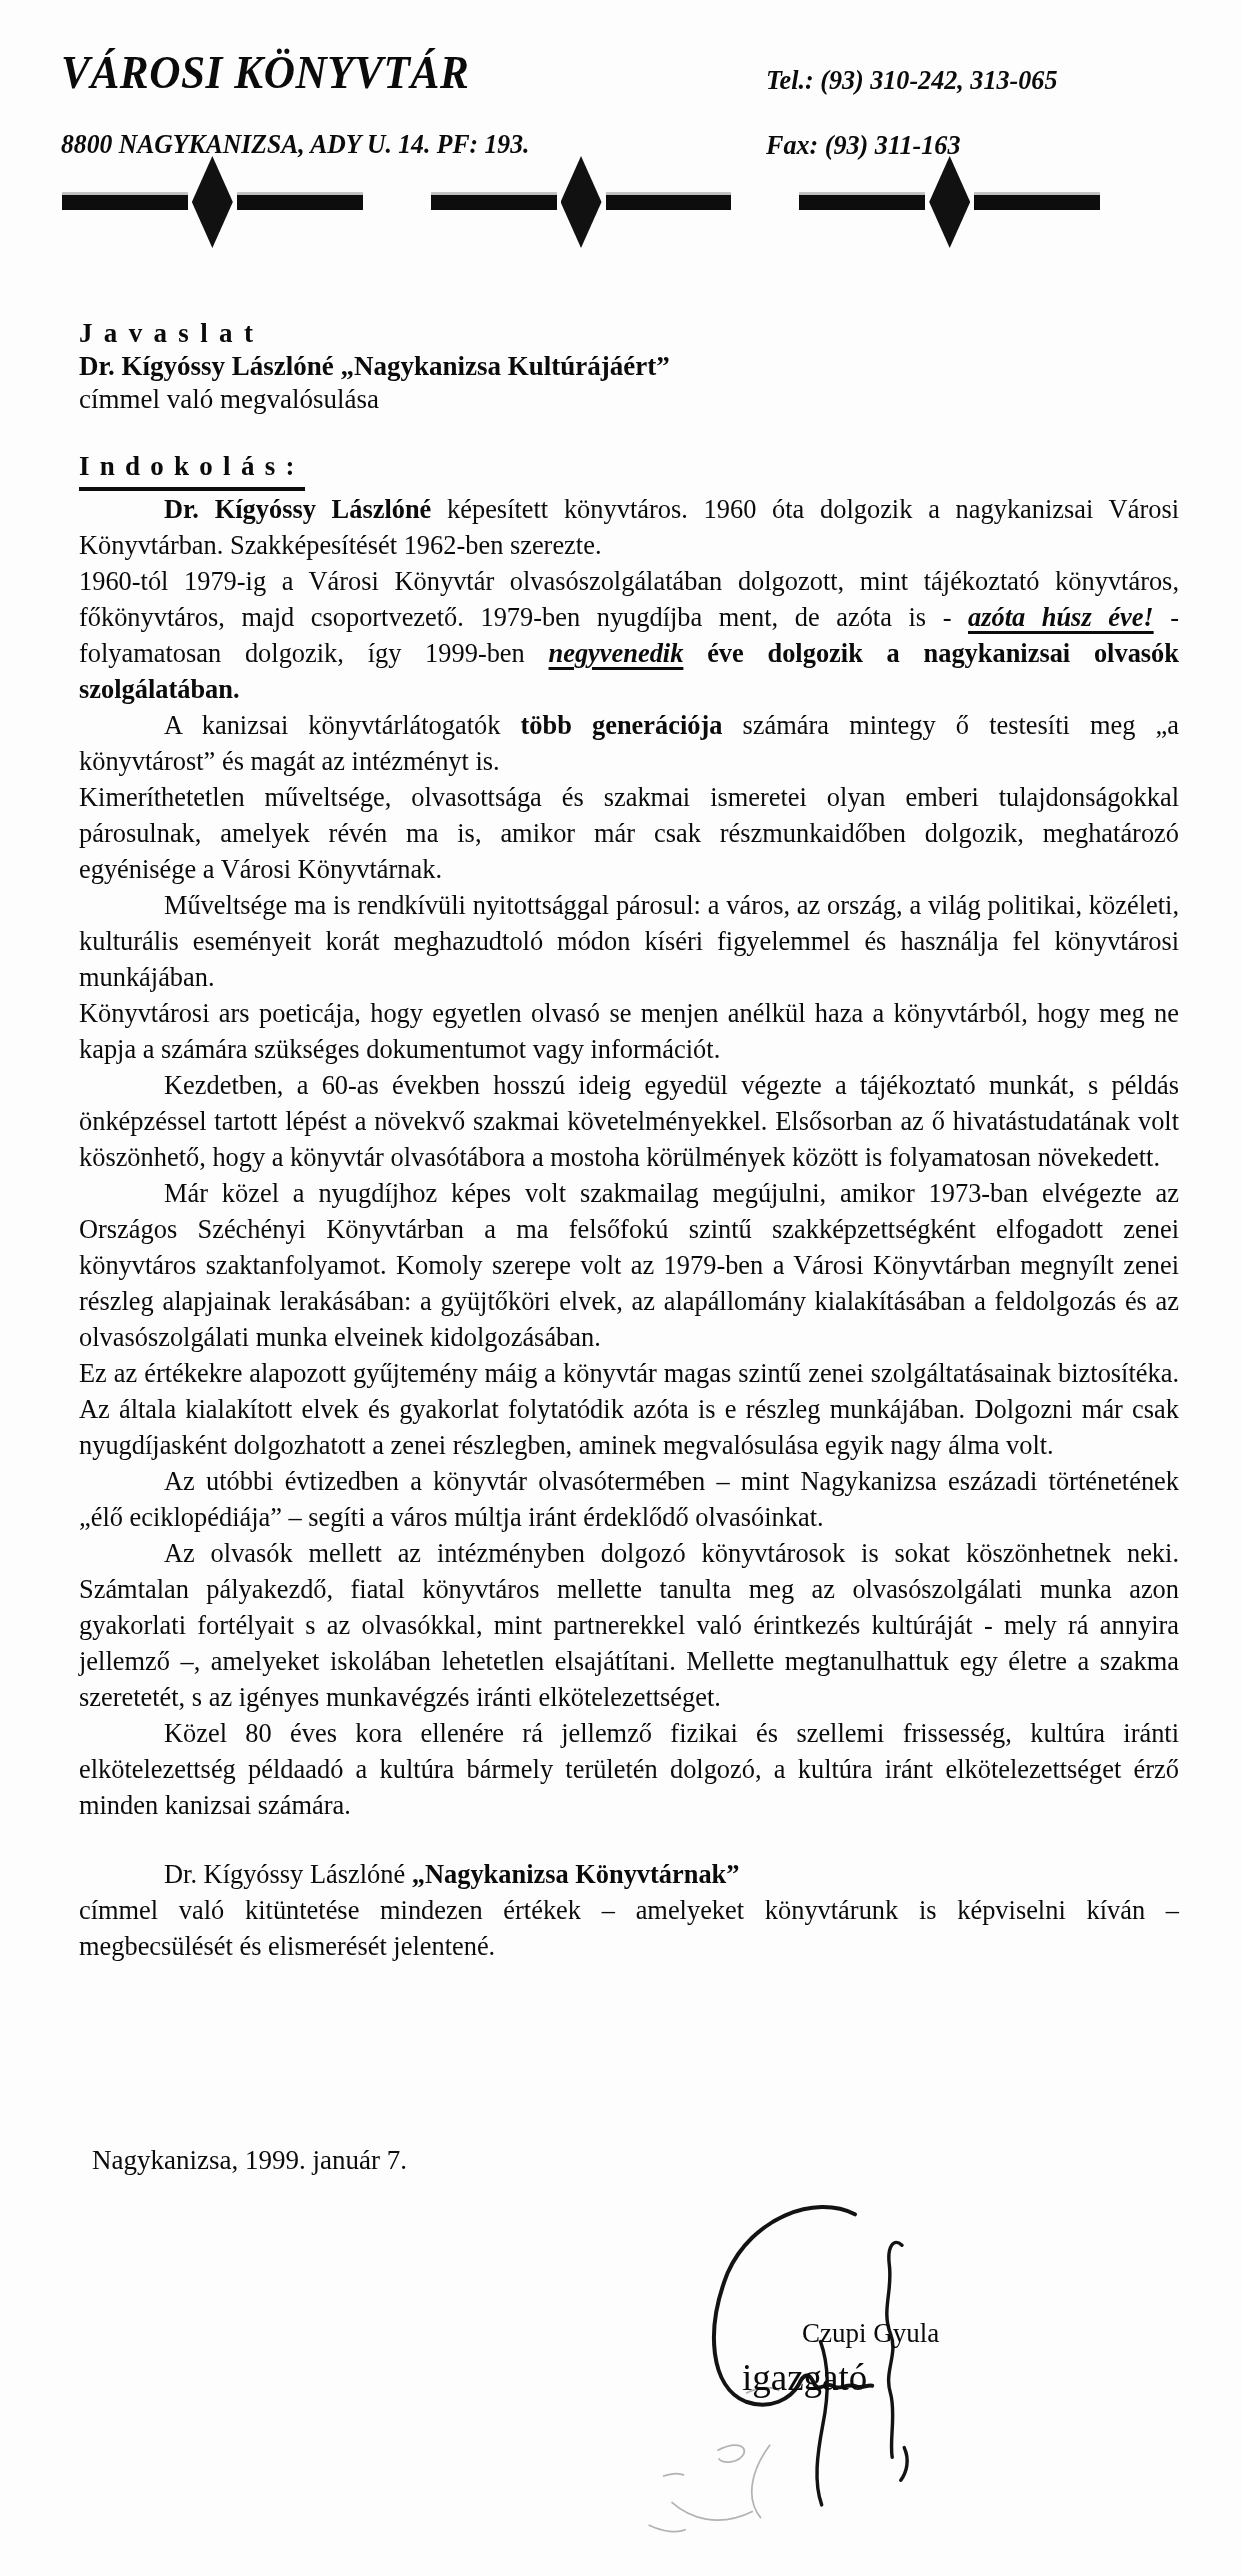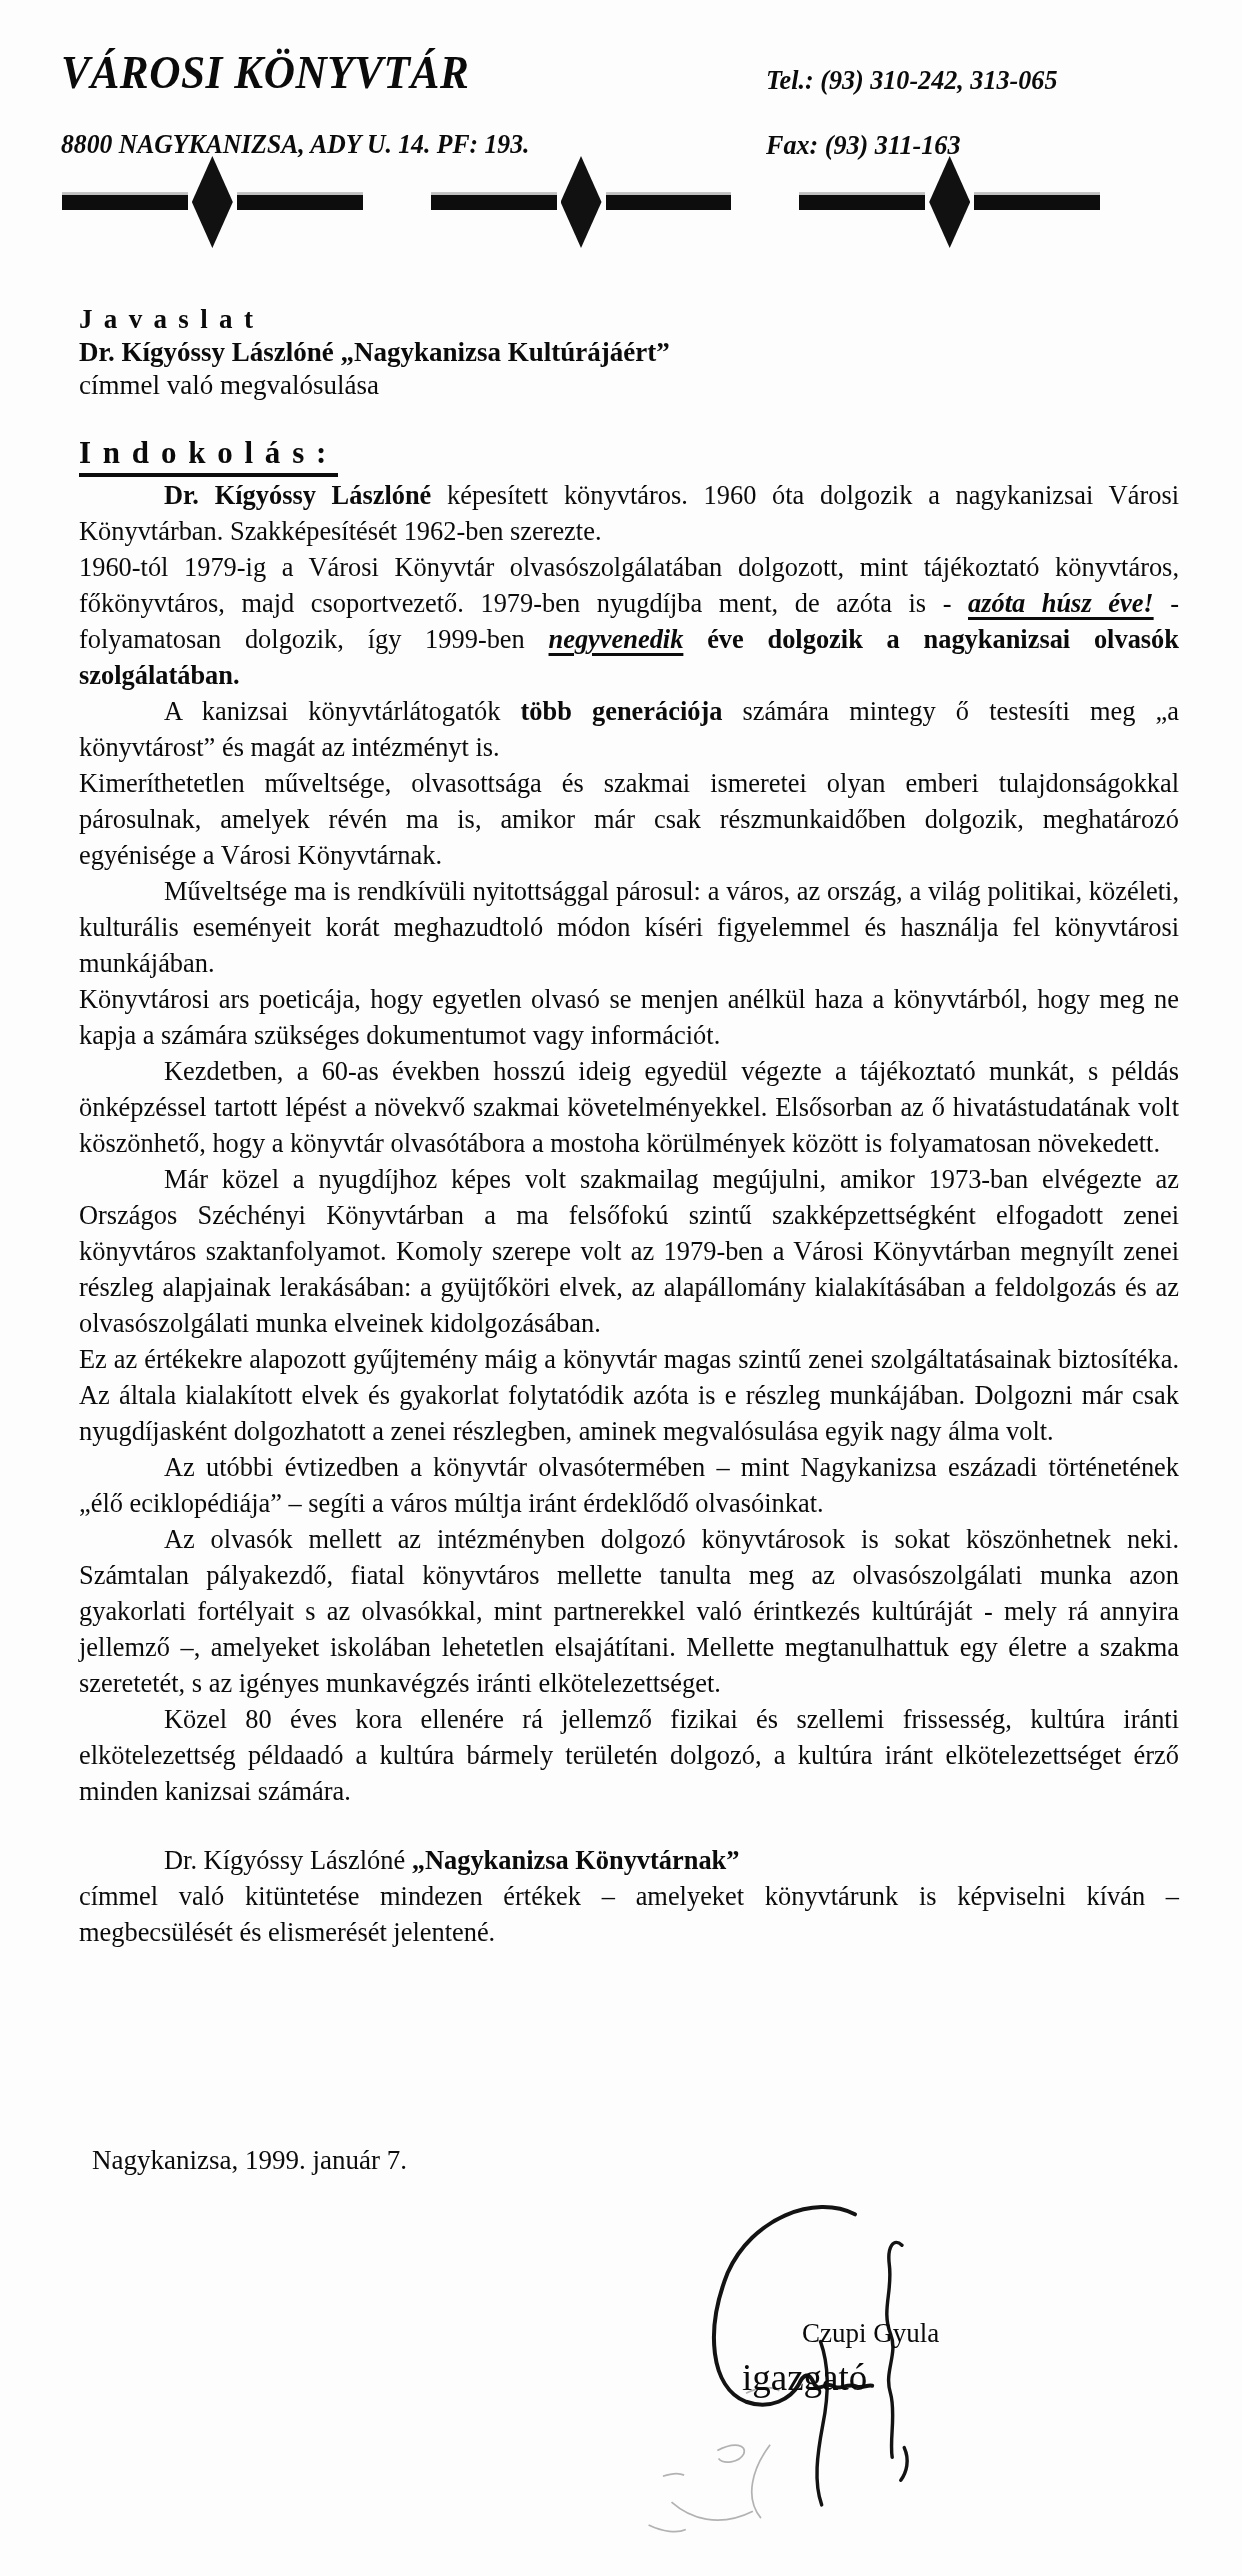--- a/index.html
+++ b/index.html
@@ -34,26 +34,26 @@
   }
   .divider-seg { flex: 1; display: flex; align-items: center; }
   .divider-bar { flex: 1; height: 15px; background: #0d0d0d; box-shadow: 0 -2.9px 0 rgba(13,13,13,.25); }
   .diamond {
     width: 41px; height: 92px; margin: 0 4px; background: #111;
     clip-path: polygon(50% 0, 100% 50%, 50% 100%, 0 50%);
     flex: 0 0 auto;
   }
   
   .content { padding: 0 64px 0 79px; }
-  .title-block { margin-top: 56px; font-size: 27px; line-height: 33px; }
+  .title-block { margin-top: 70px; font-size: 27px; line-height: 33px; }
   .t-javaslat { font-weight: bold; letter-spacing: .42em; }
   .t-recipient { font-weight: bold; }
   .indoklas-wrap { margin-top: 34px; }
   .indoklas {
-    display: inline-block; font-size: 31px; line-height: 33px; font-weight: bold;
+    display: inline-block; font-size: 27px; line-height: 33px; font-weight: bold;
     letter-spacing: .38em; border-bottom: 4px solid #0c0c0c; padding-bottom: 4px;
   }
   .body-text { font-size: 26.4px; line-height: 36px; text-align: justify; }
   .body-text p, .closing-text p { margin: 0; hyphens: auto; }
   .body-text p.ind, .closing-text p.ind { text-indent: 85px; }
   .closing-text { margin-top: 33px; font-size: 26.4px; line-height: 36px; text-align: justify; }
   span.b { font-weight: bold; }
   span.i { font-style: italic; }
   span.u { text-decoration: underline; text-decoration-thickness: 2.9px; text-underline-offset: 5.2px; }
   

